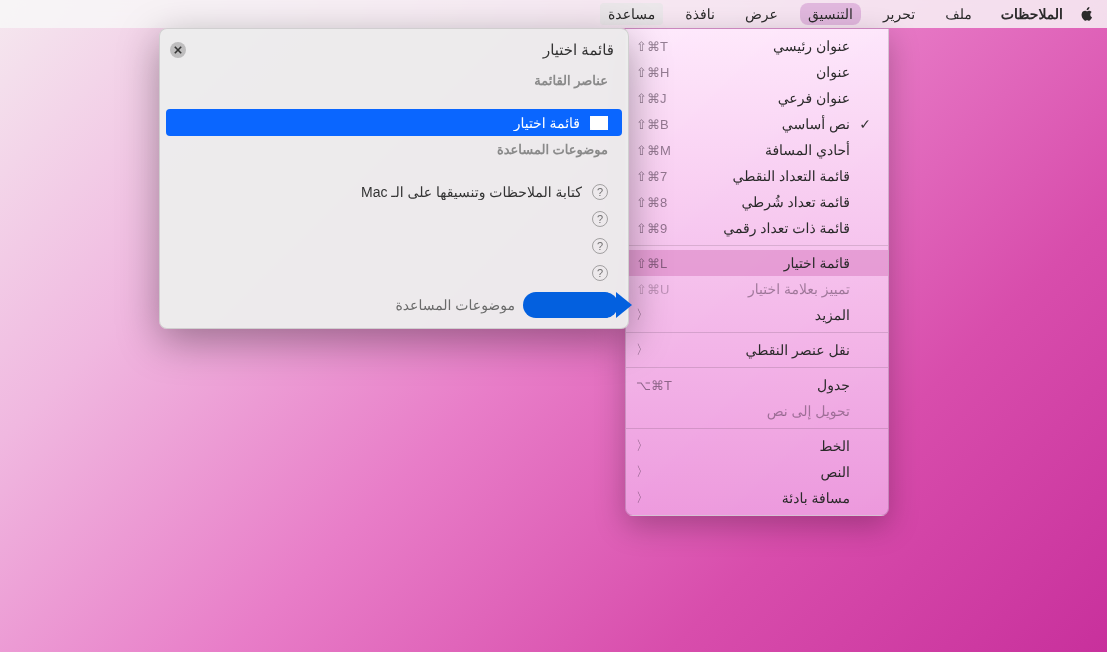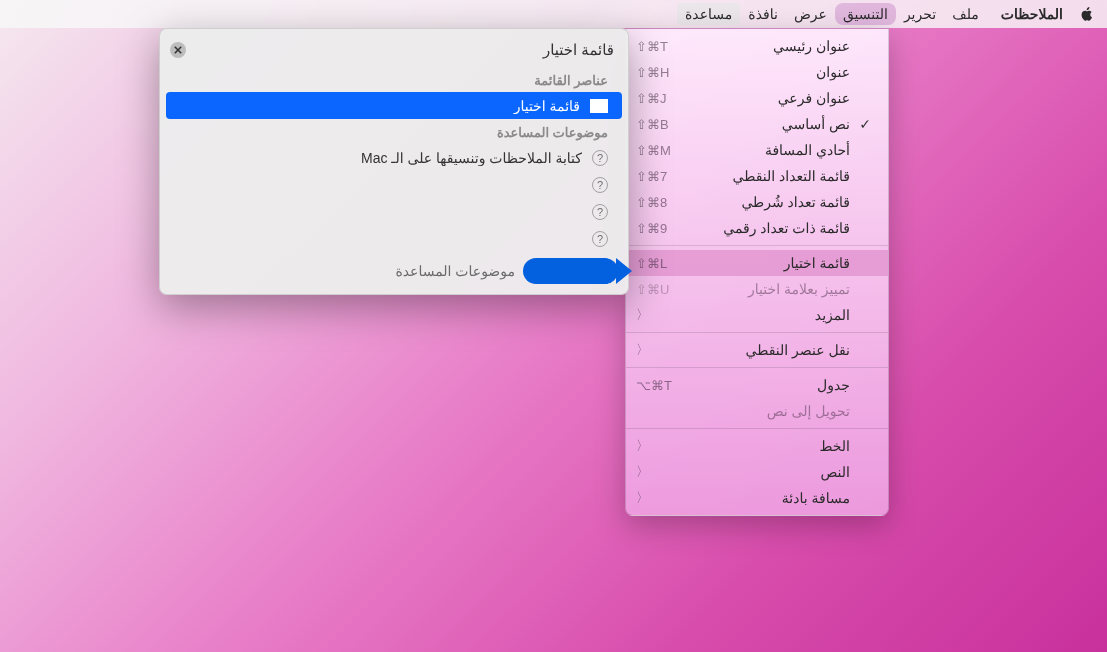--- a/index.html
+++ b/index.html
@@ -27,23 +27,24 @@
     color: #2a2a2a;
   }
   .menubar .apple {
     width: 18px; height: 18px;
     margin-left: 14px;
     display: flex; align-items: center;
   }
   .menubar .apple svg { width: 16px; height: 16px; fill: #2a2a2a; }
   .menubar .app-name {
     font-weight: 700;
+    margin-left: 21px;
+  }
+  .menubar .menu-item {
     margin-left: 14px;
-  }
-  .menubar .menu-item {
     padding: 3px 8px;
     border-radius: 4px;
     cursor: default;
   }
   .menubar .menu-item.active {
     background: rgba(200, 130, 200, 0.45);
     border-radius: 8px;
   }
   .menubar .menu-item.help-active {
     background: rgba(230, 230, 230, 0.7);
@@ -122,21 +123,21 @@
     text-align: right;
     font-size: 15px;
     color: #333;
     padding-right: 4px;
   }
 
   .help-panel .section-head {
     font-size: 13px;
     font-weight: 600;
     color: #8a8a8a;
-    padding: 6px 20px 4px 20px;
+    padding: 6px 20px 21px 20px;
   }
   .help-panel .item {
     display: flex;
     align-items: center;
     justify-content: flex-start;
     gap: 10px;
     padding: 4px 20px;
     height: 27px;
     text-align: right;
   }

